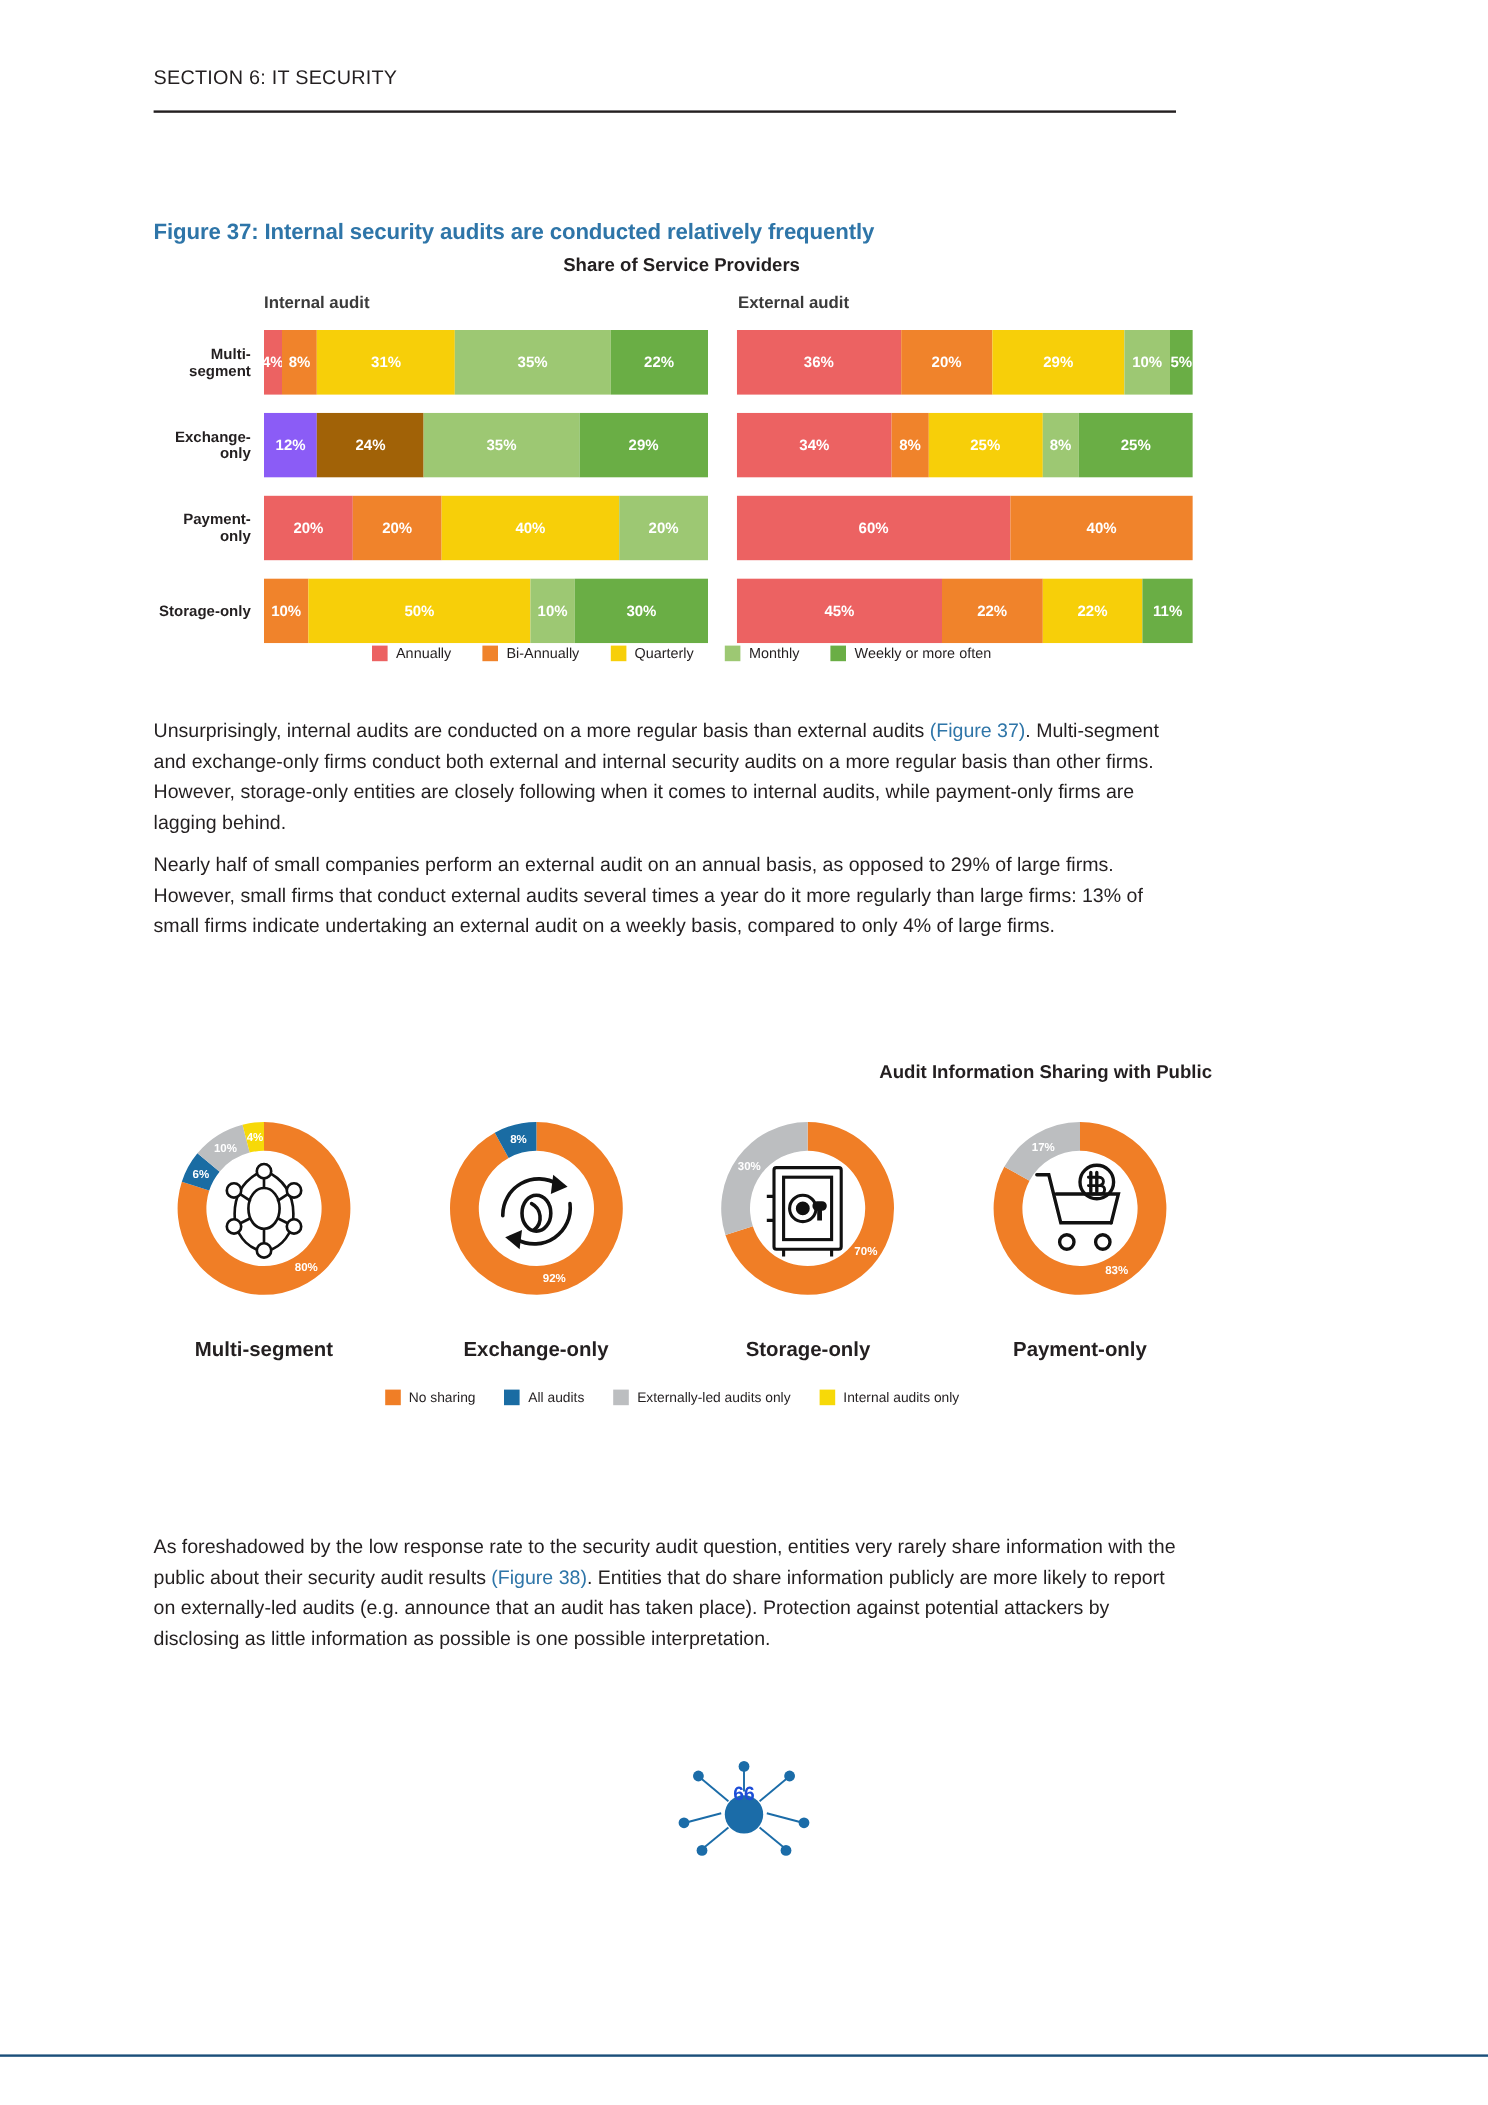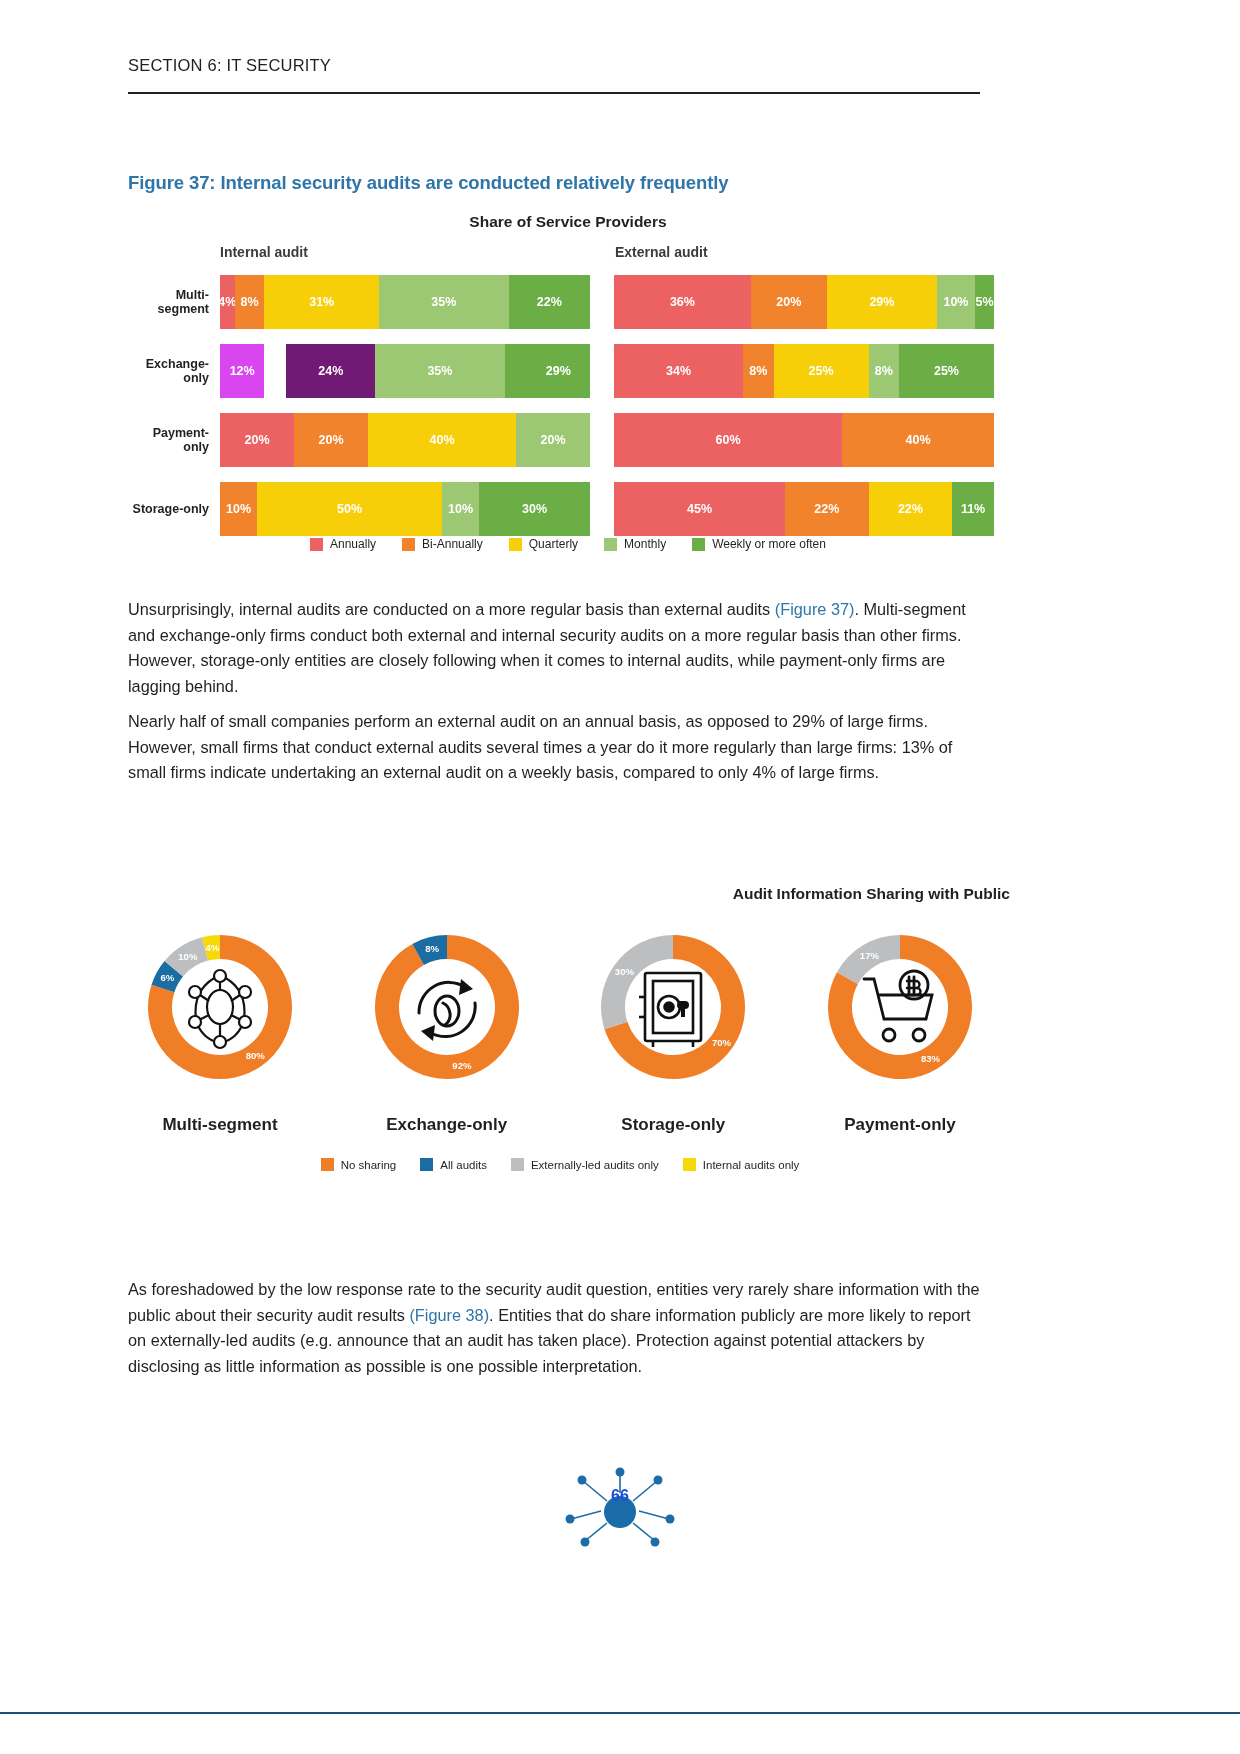--- a/index.html
+++ b/index.html
@@ -30,21 +30,21 @@
   }
 
   
   .fig-title {
     position: absolute;
     font-size: 18.5px;
     font-weight: 700;
     color: #2e75a8;
     letter-spacing: -0.1px;
   }
-  #fig37-title { left: 128px; top: 172px; text-align: center; }
+  #fig37-title { left: 128px; top: 182px; text-align: center; }
   #fig38-title { left: 128px; top: 843px; }
 
   
   .chart1 { position: absolute; left: 128px; top: 205px; width: 880px; height: 370px; }
   .chart1-title {
     position: absolute; left: 0; top: 8px; width: 880px;
     text-align: center; font-size: 15.5px; font-weight: 700; color: #231f20;
   }
   .panel-label {
     position: absolute; font-size: 14px; font-weight: 700; color: #3b3b3b;
@@ -173,22 +173,22 @@
             <div class="seg" style="background: rgb(236, 98, 98); flex: 0 0 36%;">36%</div>
             <div class="seg" style="background: rgb(240, 131, 43); flex: 0 0 20%;">20%</div>
             <div class="seg" style="background: rgb(247, 207, 9); flex: 0 0 29%;">29%</div>
             <div class="seg" style="background: rgb(157, 200, 115); flex: 0 0 10%;">10%</div>
             <div class="seg" style="background: rgb(106, 174, 69); flex: 0 0 5%;">5%</div>
           </div>
         </div>
         <div class="bar-row">
           <div class="row-label">Exchange-only</div>
           <div class="panel internal">
-            <div class="seg" style="background: #d946ef; flex: 0 0 12%;">12%</div>
-            <div class="seg" style="background: #701a75; flex: 0 0 24%; margin-left: 22px;">24%</div>
+            <div class="seg" style="background: #8b5cf6; flex: 0 0 12%;">12%</div>
+            <div class="seg" style="background: #a16207; flex: 0 0 24%;">24%</div>
             <div class="seg" style="background: rgb(157, 200, 115); flex: 0 0 35%;">35%</div>
             <div class="seg" style="background: rgb(106, 174, 69); flex: 0 0 29%;">29%</div>
           </div>
           <div class="panel gap"></div>
           <div class="panel external">
             <div class="seg" style="background: rgb(236, 98, 98); flex: 0 0 34%;">34%</div>
             <div class="seg" style="background: rgb(240, 131, 43); flex: 0 0 8%;">8%</div>
             <div class="seg" style="background: rgb(247, 207, 9); flex: 0 0 25%;">25%</div>
             <div class="seg" style="background: rgb(157, 200, 115); flex: 0 0 8%;">8%</div>
             <div class="seg" style="background: rgb(106, 174, 69); flex: 0 0 25%;">25%</div>

